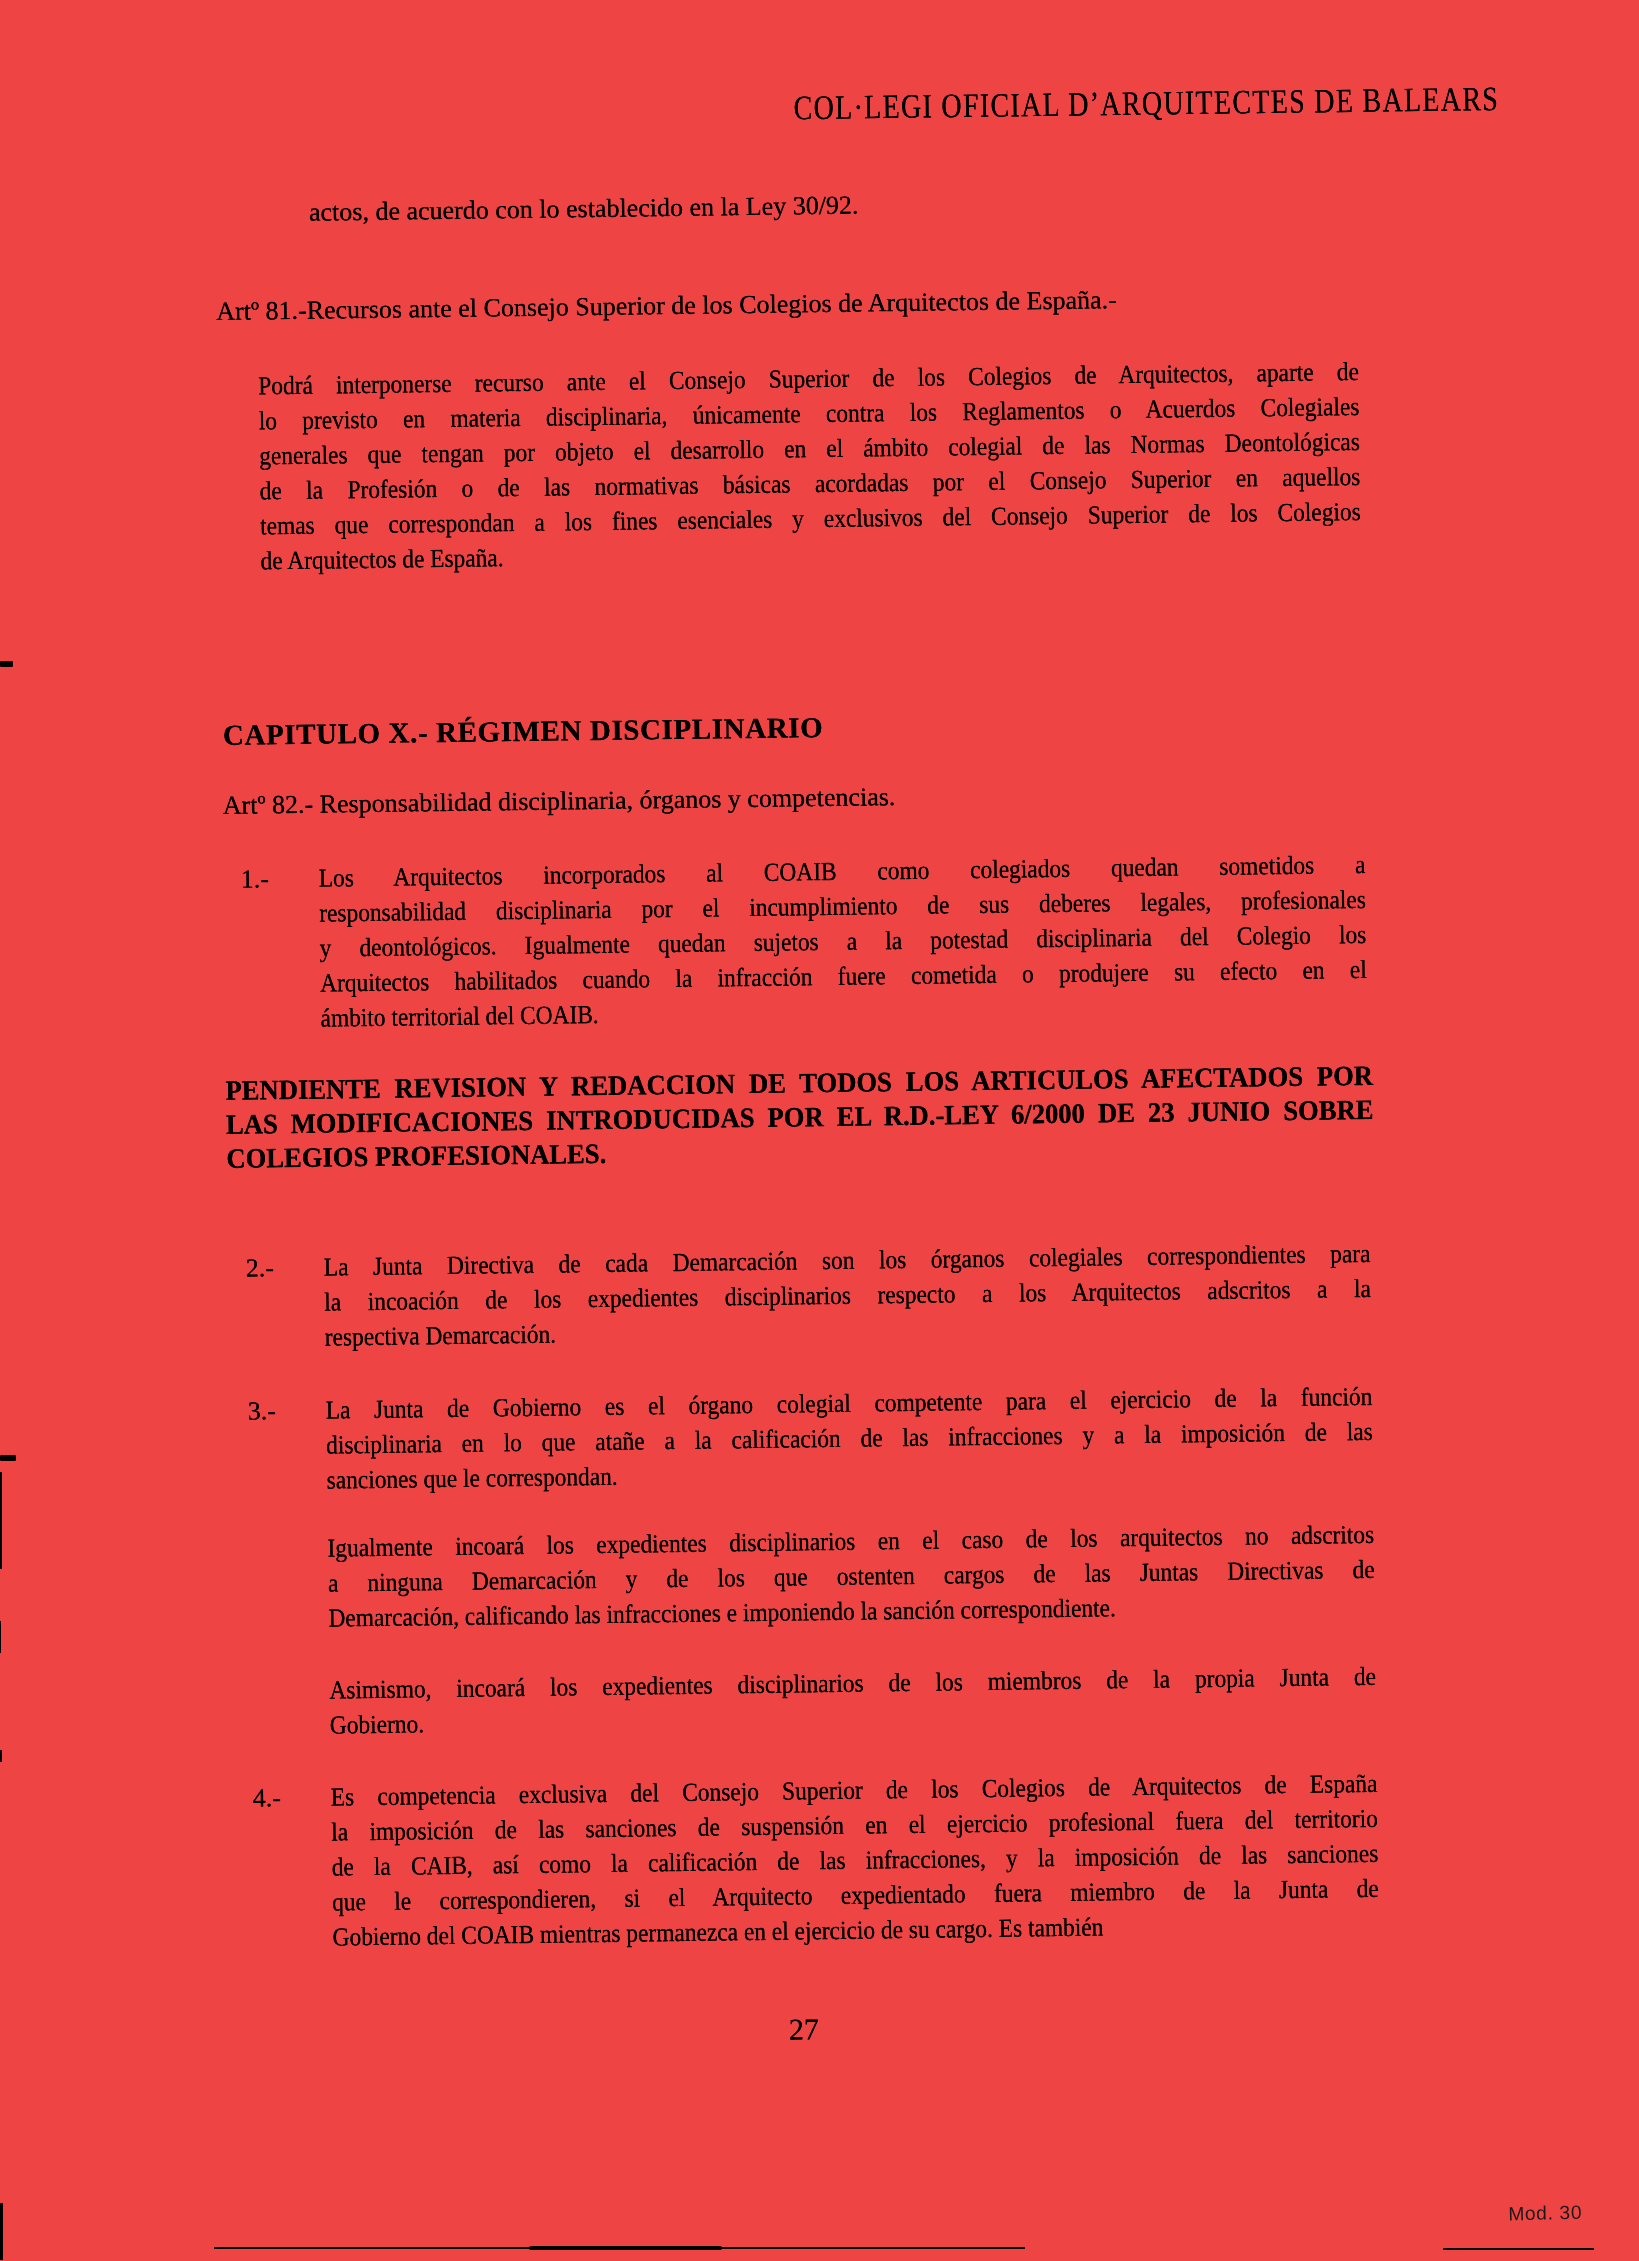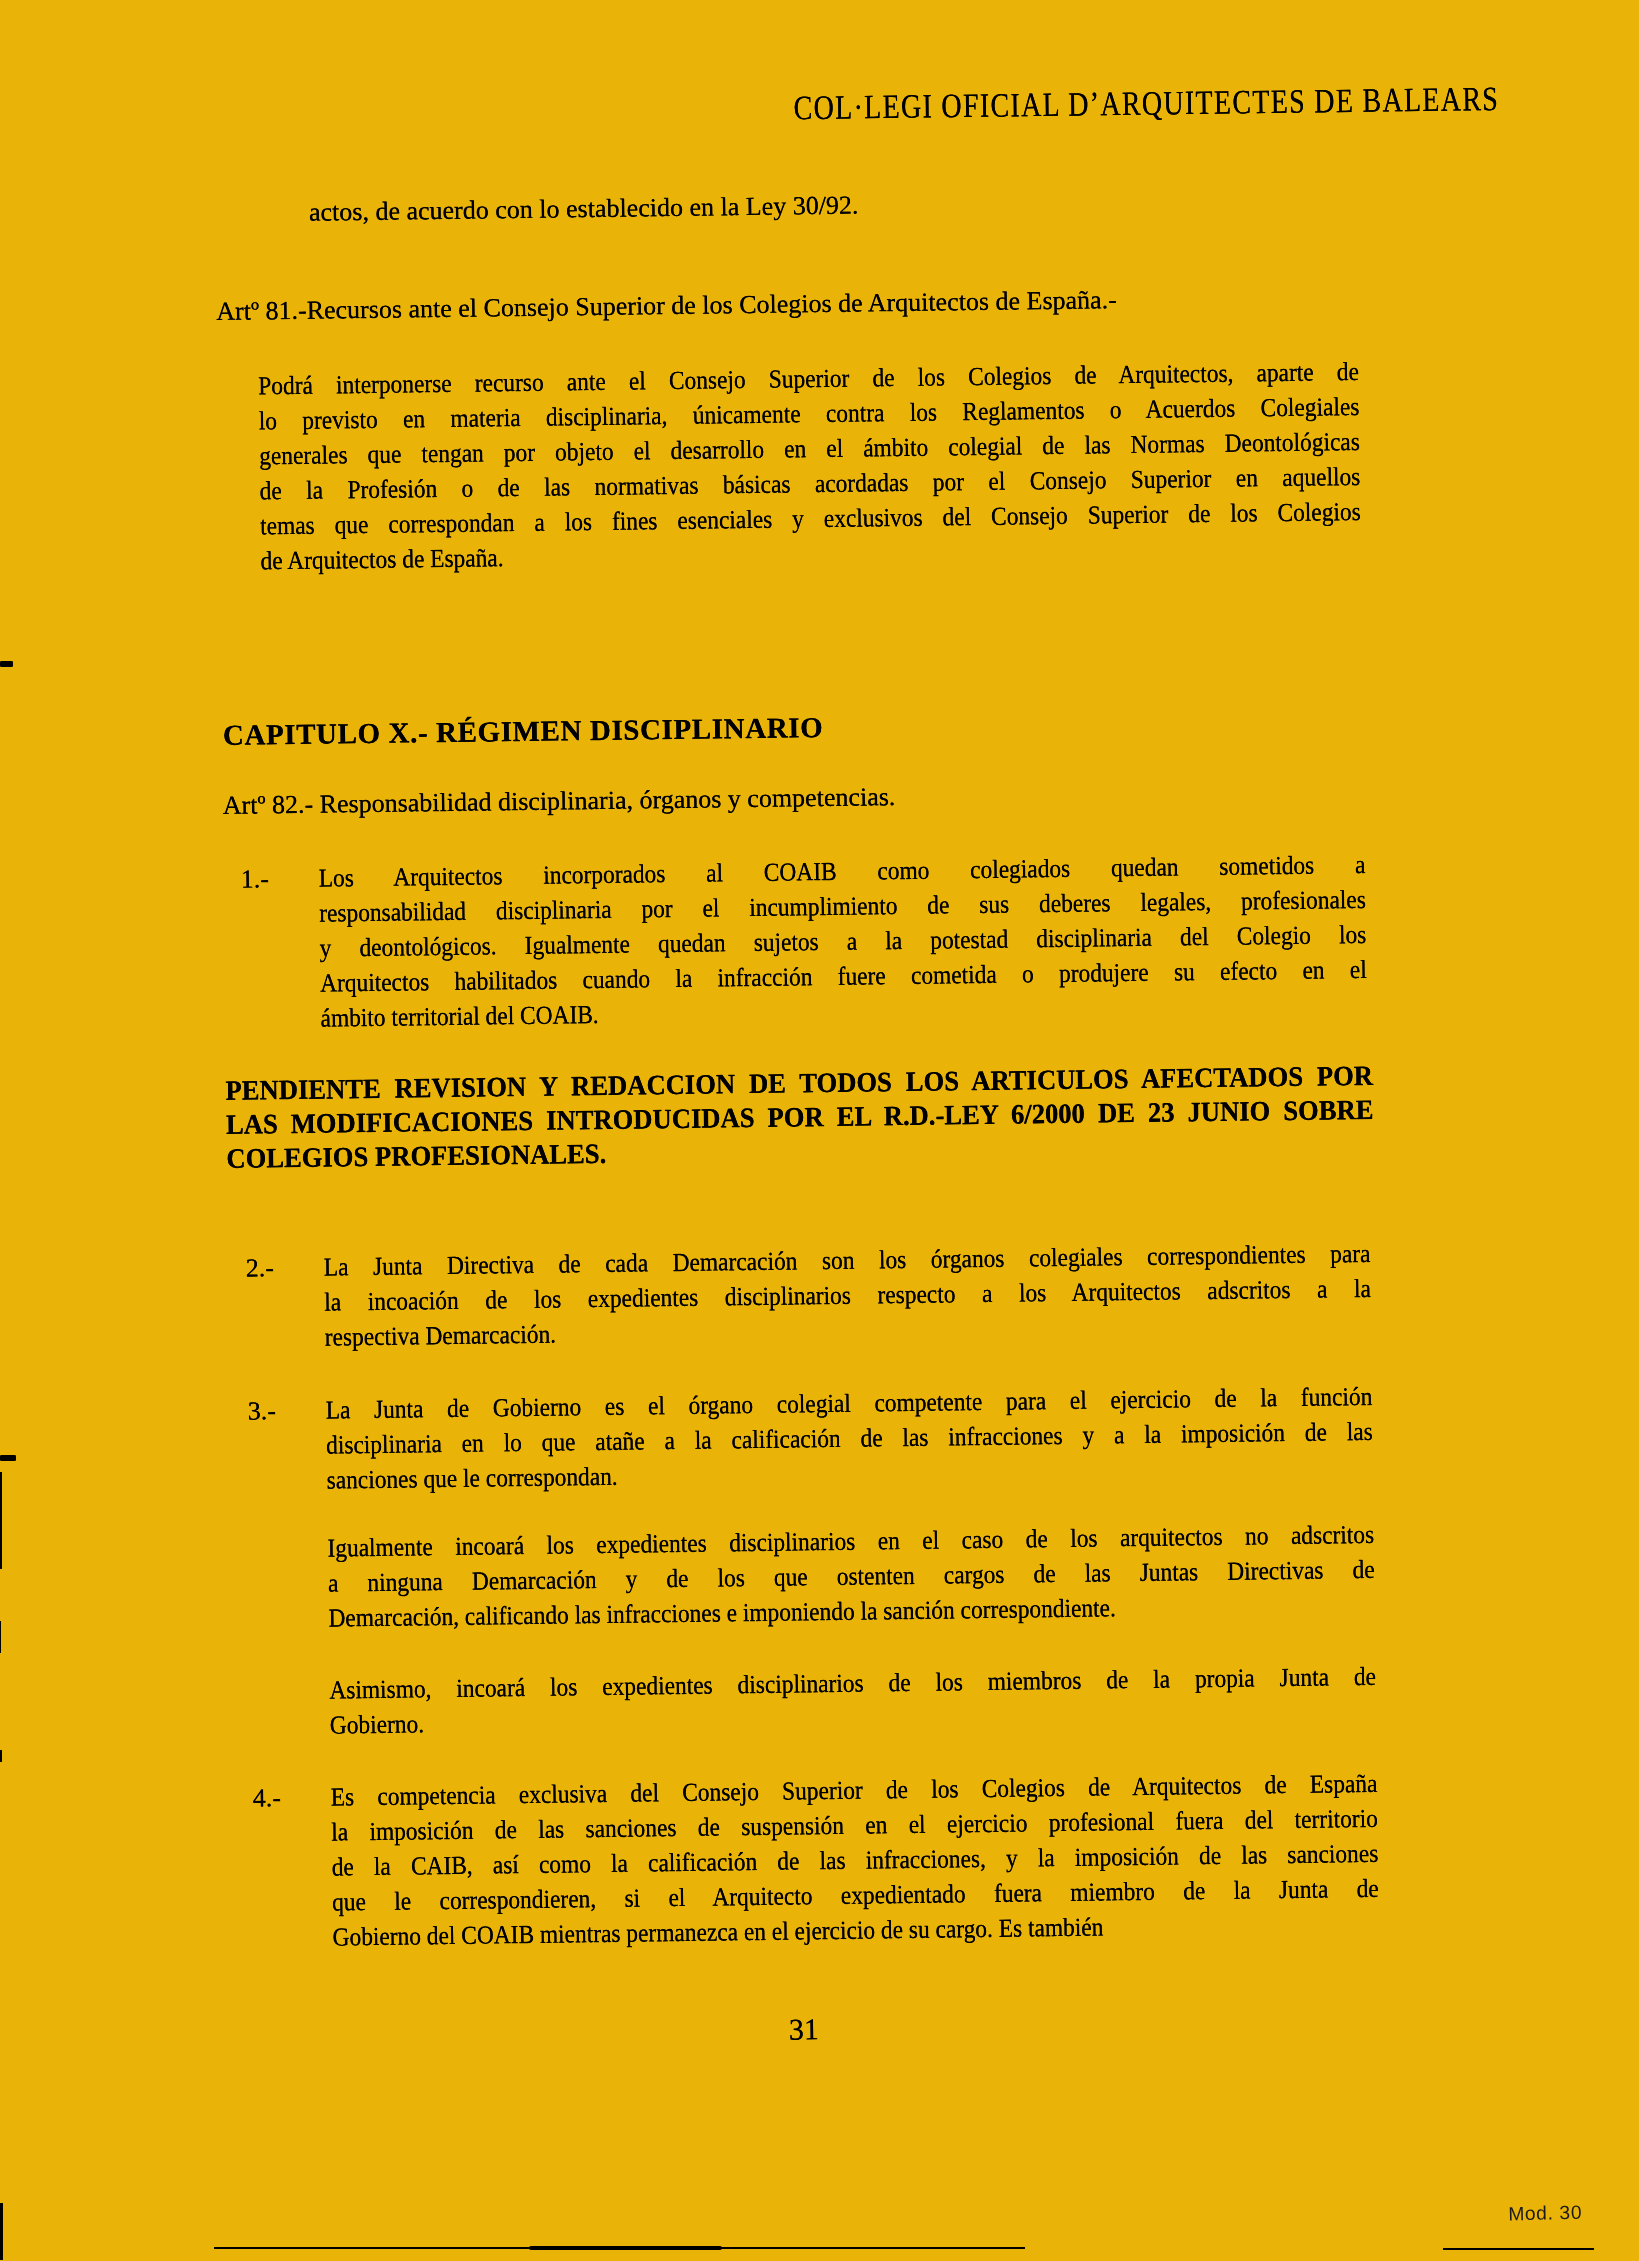--- a/index.html
+++ b/index.html
@@ -1,19 +1,19 @@
 <!DOCTYPE html>
 <html style="font-size:10.3px"><head>
 <meta charset="utf-8">
 <style>
   html, body { margin:0; padding:0; background:#ffffff; }
   body { width:1640px; height:2261px; position:relative; overflow:hidden;
          font-family:"Liberation Serif", serif; color:#000; }
 
-  .page { position:absolute; inset:0; background:#eab308; }
+  .page { position:absolute; inset:0; background:#ef4444; }
   .rot  { position:absolute; left:0; top:0; width:1640px; height:2261px;
           transform:rotate(-0.75deg); transform-origin:820px 1131px; }
 
   .t { position:absolute; font-size:26px; line-height:35px;
        text-shadow:0.2px 0.2px 0 #000; }
 
   .header-title { position:absolute; left:807px; top:92px; white-space:nowrap;
        font-size:28px; letter-spacing:1.3px; transform:scaleY(1.22);
        transform-origin:0 50%; text-shadow:0.1px 0 0 #000; }
 
@@ -126,21 +126,21 @@
 
     <div class="inum n4">4.-</div>
     <div class="t jblock itext t4">
         <div class="tline">Es competencia exclusiva del Consejo Superior de los Colegios de Arquitectos de España</div>
         <div class="tline">la imposición de las sanciones de suspensión en el ejercicio profesional fuera del territorio</div>
         <div class="tline">de la CAIB, así como la calificación de las infracciones, y la imposición de las sanciones</div>
         <div class="tline">que le correspondieren, si el Arquitecto expedientado fuera miembro de la Junta de</div>
         <div class="tline last">Gobierno del COAIB mientras permanezca en el ejercicio de su cargo. Es también</div>
       </div>
 
-    <div class="t pagenum">31</div>
+    <div class="t pagenum">27</div>
 
     <div class="footer-mod">Mod. 30</div>
   </div>
 
   <div class="art a-dash1"></div>
   <div class="art a-dash2"></div>
   <div class="art a-vl1"></div>
   <div class="art a-vl2"></div>
   <div class="art a-vl3"></div>
   <div class="art a-vl4"></div>

